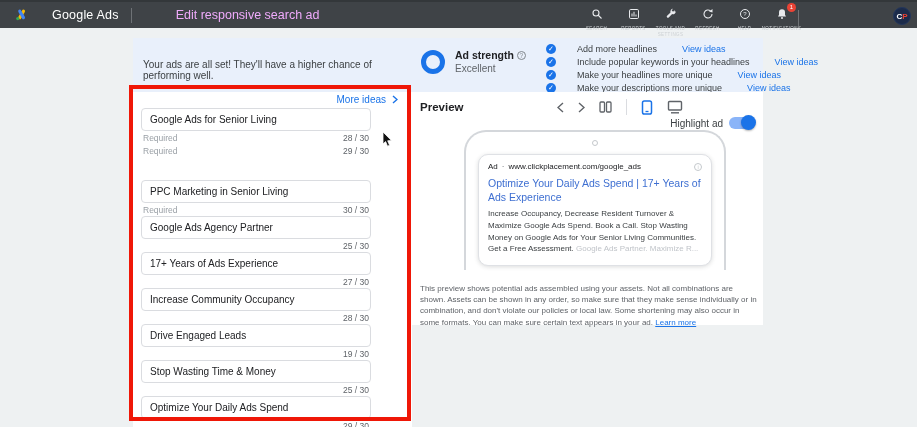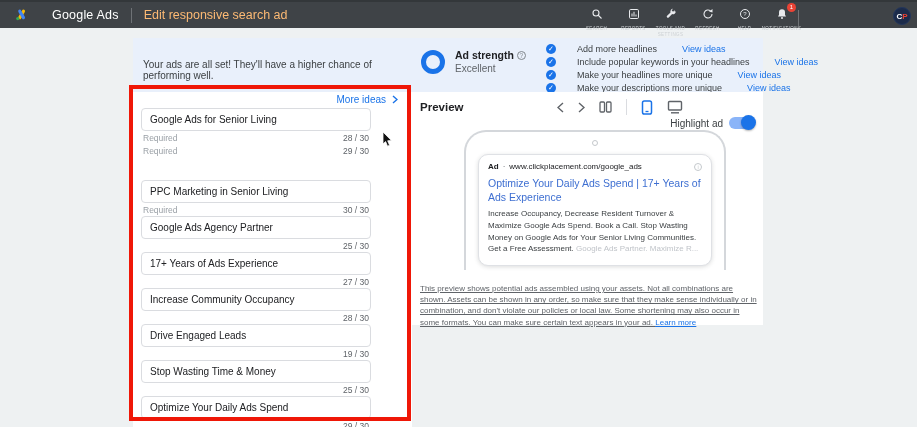--- a/index.html
+++ b/index.html
@@ -7,21 +7,21 @@
     --accent:#1a73e8; --headline-blue:#3e6fd1; --red:#ef1707;
     --border:#dadce0; --text:#202124; --muted:#5f6368; --light-muted:#9aa0a6;
   }
   *{box-sizing:border-box;margin:0;padding:0;}
   html,body{width:917px;height:427px;overflow:hidden;font-family:"Liberation Sans","DejaVu Sans",sans-serif;background:var(--page-bg);position:relative;}
   
   .topbar{position:absolute;left:0;top:0;width:917px;height:28px;background:var(--topbar-bg);display:flex;align-items:center;color:#fff;z-index:5;border-top:2px solid #33373a;}
   .brand{display:flex;align-items:center;gap:23px;padding-left:14px;}
   .brand-name{font-size:12.5px;color:#fff;letter-spacing:.2px;}
   .tb-divider{width:1px;height:15px;background:#6e7276;margin:0 12px;}
-  .page-title{font-size:12.5px;color:#fdba74;}
+  .page-title{font-size:12.5px;color:#f0abfc;margin-left:32px;}
   .tb-nav{position:absolute;left:578px;top:0;height:28px;display:flex;align-items:flex-start;}
   .tb-item{width:37px;display:flex;flex-direction:column;align-items:center;padding-top:4px;cursor:pointer;position:relative;color:#e8eaed;}
   .tb-item svg{width:12px;height:12px;}
   .tb-label{font-size:4.5px;letter-spacing:.4px;color:#cdd1d4;margin-top:2px;text-align:center;line-height:1.3;text-transform:uppercase;}
   .tb-badge{position:absolute;top:1px;right:4px;min-width:9px;height:9px;border-radius:5px;background:#ea4335;color:#fff;font-size:6px;line-height:9px;text-align:center;padding:0 1px;}
   .tb-sep2{width:1px;height:16px;background:#6e7276;margin:6px 8px 0 10px;}
   .avatar{position:absolute;right:6px;top:5px;width:18px;height:18px;border-radius:50%;background:#1c2b4a;display:flex;align-items:center;justify-content:center;font-size:8px;font-weight:bold;cursor:pointer;border:1px solid #23365c;}
   .avatar .c1{color:#fff;} .avatar .c2{color:#ea4335;}
   
   .banner{position:absolute;left:133px;top:38px;width:630px;height:54px;background:var(--banner-bg);z-index:1;}
@@ -55,28 +55,28 @@
   .ctl{cursor:pointer;display:flex;align-items:center;}
   .vdiv{width:1px;height:16px;background:var(--border);}
   .hl-wrap{position:absolute;right:8px;top:16px;height:30px;display:flex;align-items:center;gap:6px;}
   .hl-label{font-size:10px;color:#3c4043;}
   .toggle{width:26px;height:12px;border-radius:7px;background:#8ab4f8;position:relative;cursor:pointer;}
   .toggle .thumb{position:absolute;right:-1px;top:-2px;width:15px;height:15px;border-radius:50%;background:var(--accent);box-shadow:0 1px 2px rgba(0,0,0,.3);}
   .phone{position:absolute;left:52px;top:38px;width:262px;height:140px;border:2px solid #d4d7db;border-bottom:none;border-radius:22px 22px 0 0;background:#fff;}
   .camera{position:absolute;left:50%;top:8px;margin-left:-3px;width:6px;height:6px;border:1px solid #c4c8cc;border-radius:50%;}
   .ad-card{position:absolute;left:12px;top:22px;width:234px;height:112px;background:#fff;border:1.5px solid #dfe1e5;border-radius:10px;box-shadow:0 1px 4px rgba(60,64,67,.18);padding:7px 9px;overflow:hidden;}
   .ad-top{display:flex;align-items:center;font-size:8px;color:#202124;}
-  .ad-badge{font-weight:bold;margin-right:4px;}
+  .ad-badge{font-weight:normal;margin-right:4px;}
   .ad-dot{color:#70757a;margin-right:4px;}
   .ad-url{color:#202124;}
   .info-i{margin-left:auto;width:8px;height:8px;border:1px solid #c4c8cc;border-radius:50%;font-size:5.5px;color:#c4c8cc;display:flex;align-items:center;justify-content:center;cursor:pointer;}
   .ad-headline{margin-top:5px;font-size:10.5px;color:var(--headline-blue);line-height:1.35;cursor:pointer;}
   .ad-desc{margin-top:4px;font-size:8px;color:#3c4043;line-height:1.45;}
   .ad-desc .mut{color:#c0c4c9;}
-  .disclaimer{position:absolute;left:8px;top:191px;width:337px;font-size:8px;color:var(--muted);line-height:1.4;text-decoration:underline;}
+  .disclaimer{position:absolute;left:8px;top:191px;width:337px;font-size:8px;color:var(--muted);line-height:1.4;}
   .disclaimer a{color:var(--accent);text-decoration:underline;cursor:pointer;}
   
   .red-box{position:absolute;left:129px;top:85px;width:282px;height:336px;border:4px solid var(--red);z-index:8;pointer-events:none;}
   .cursor{position:absolute;left:382px;top:132px;z-index:9;pointer-events:none;}
 </style>
 </head>
 <body>
 
 <div class="topbar">
   <div class="brand">

